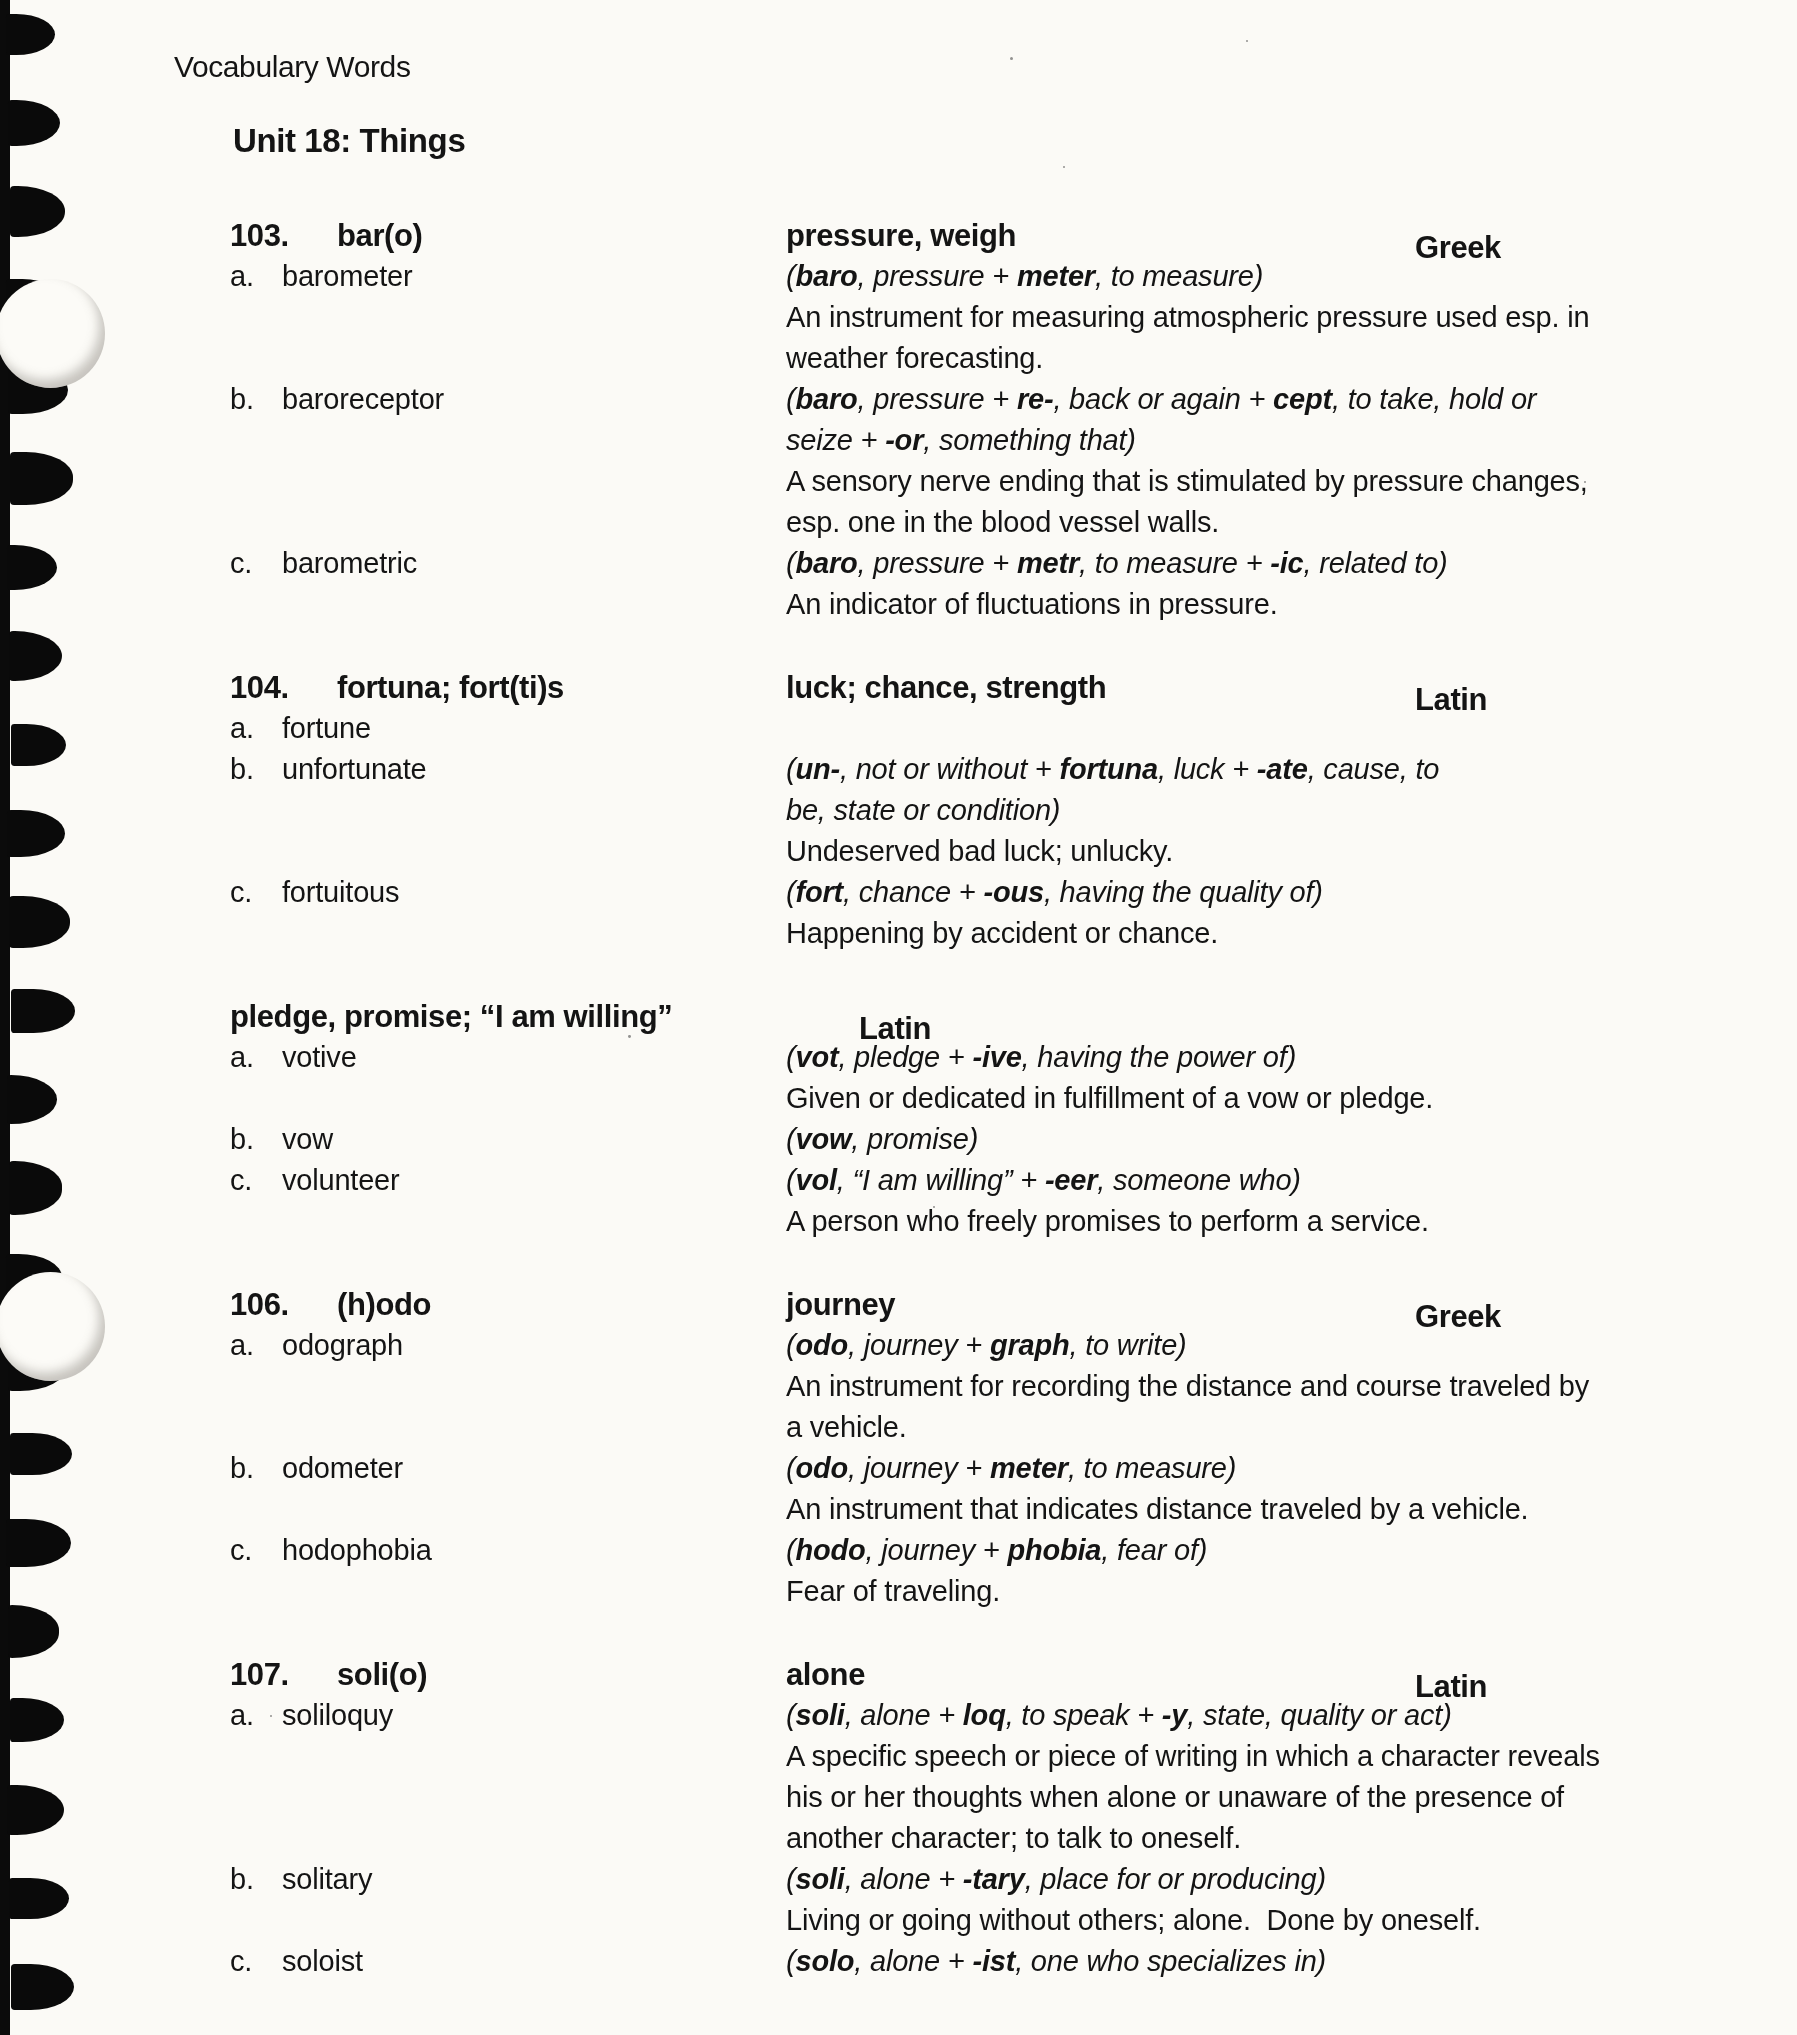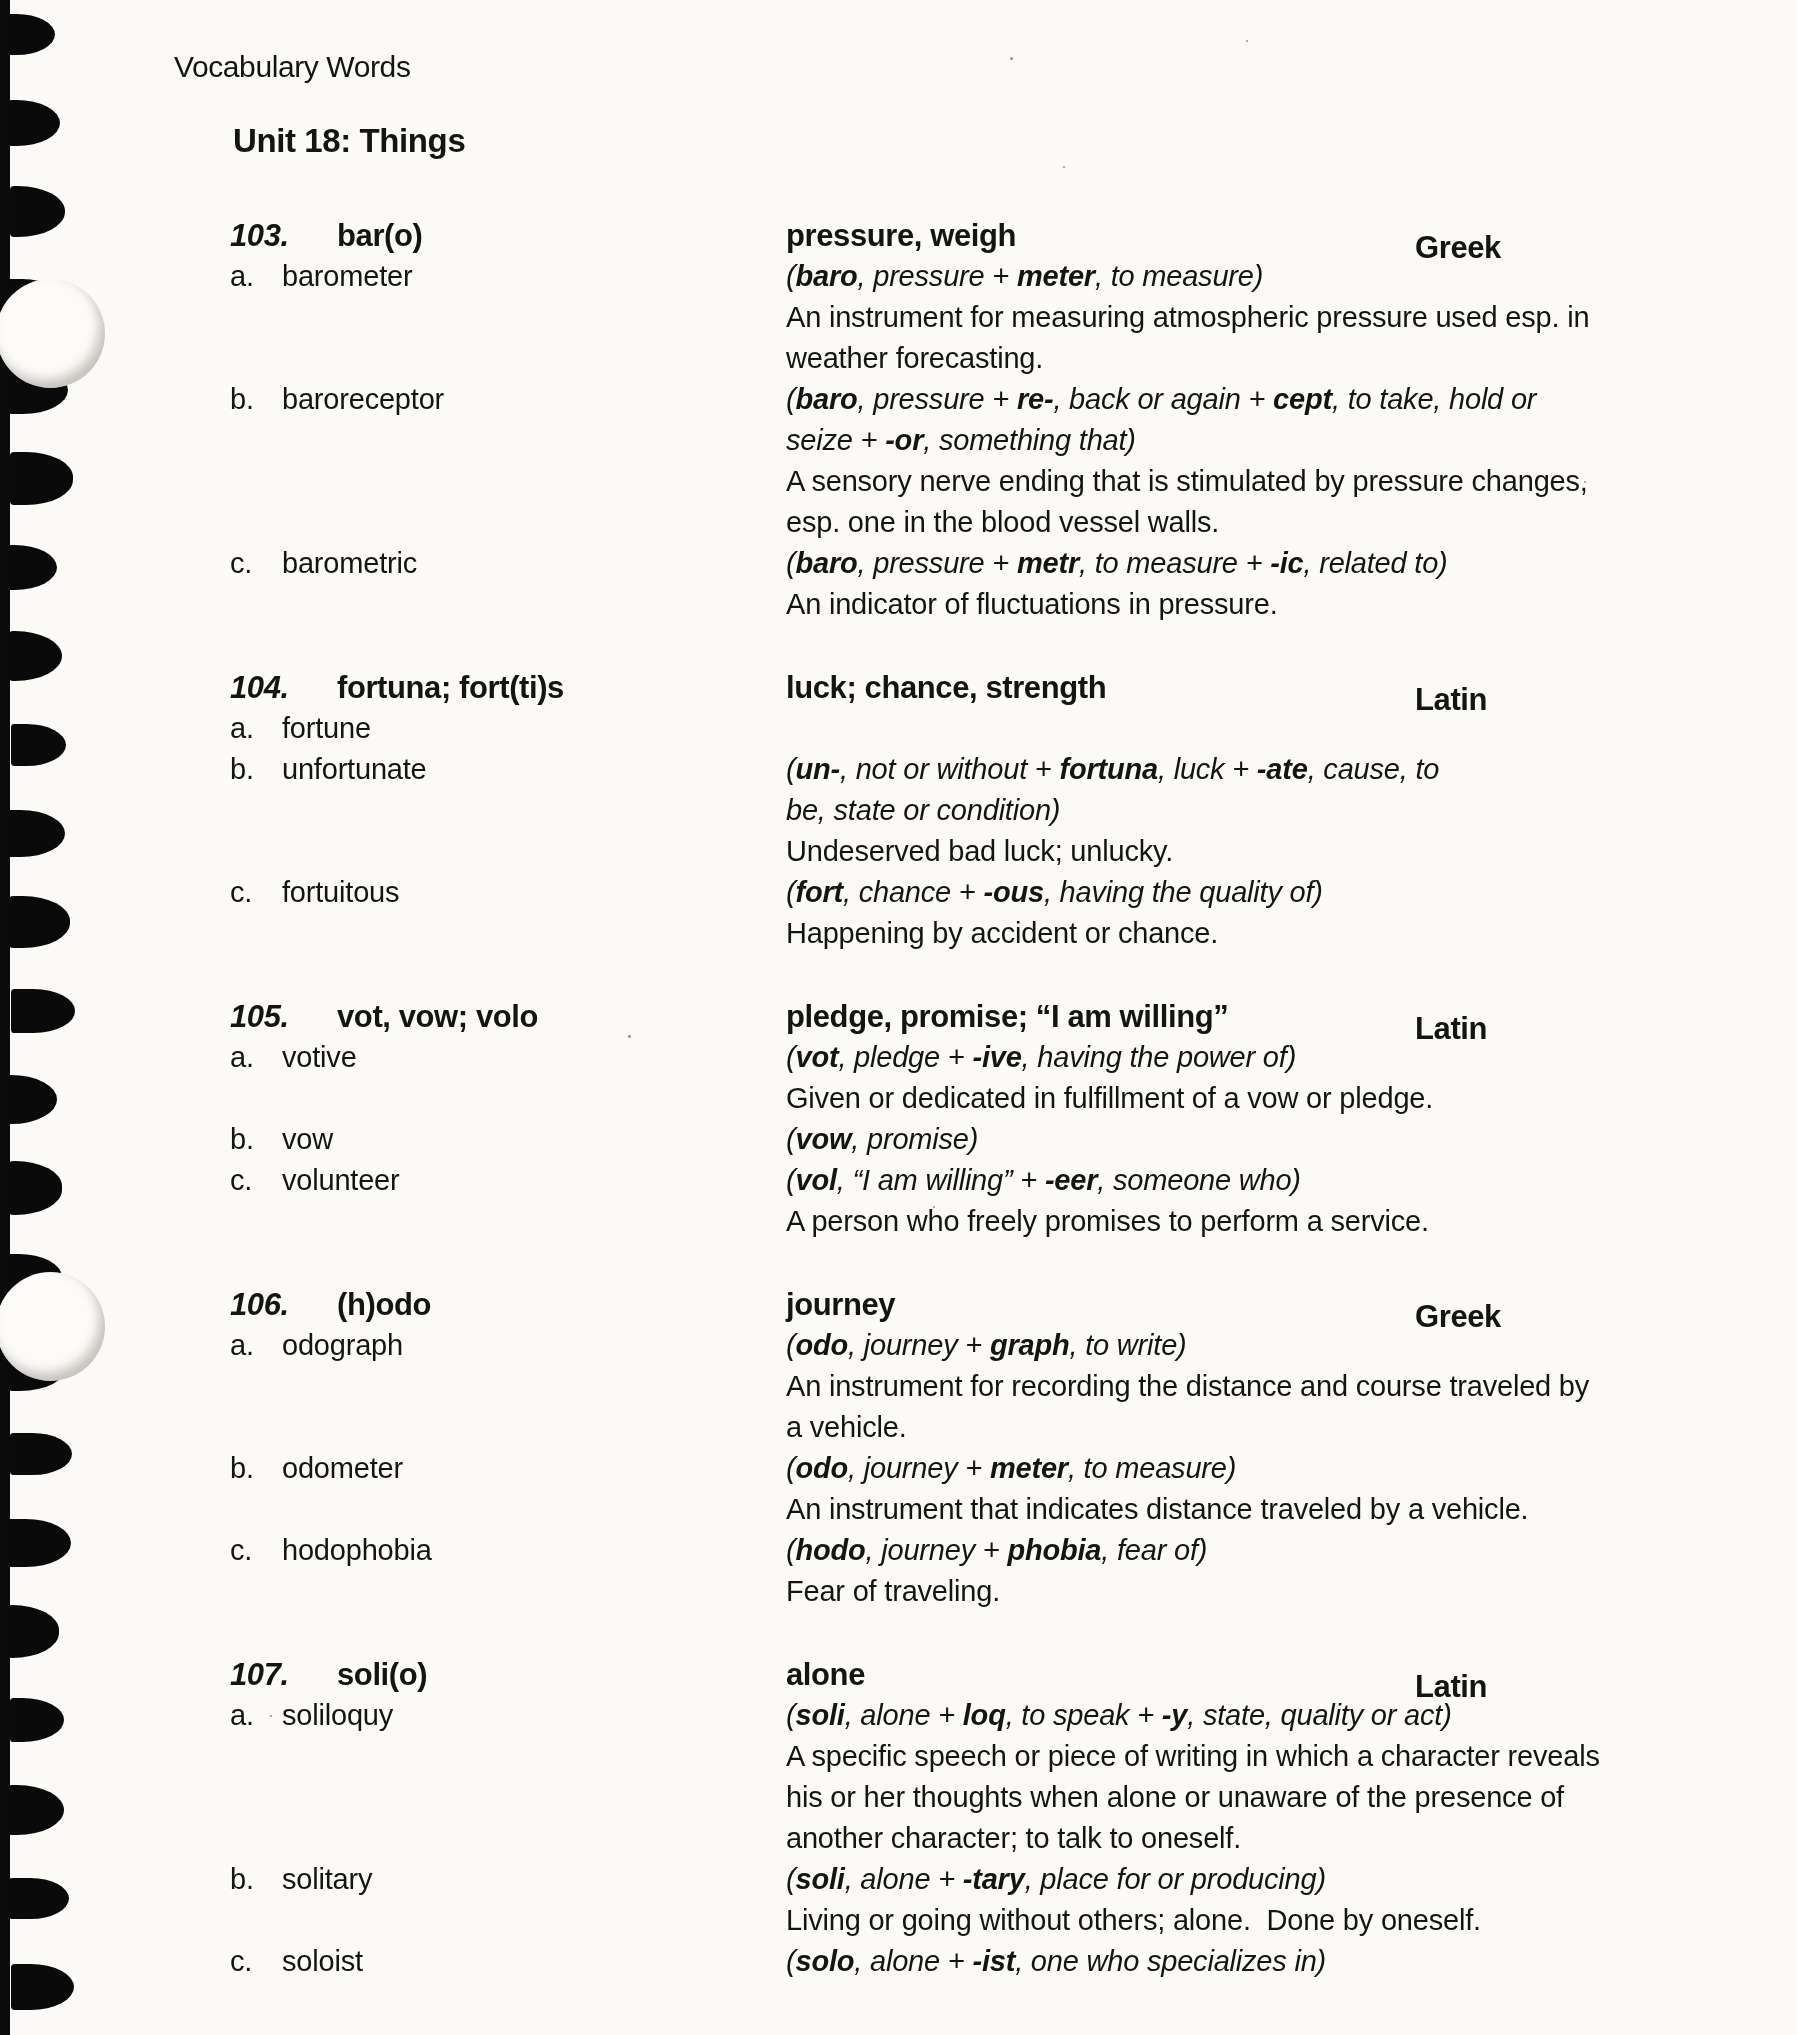--- a/index.html
+++ b/index.html
@@ -41,21 +41,21 @@
   }
   .entries{
     position:absolute;left:230px;top:215px;width:1547px;
   }
   .entry{margin-bottom:42px;}
   .entry-header{
     position:relative;display:flex;
     font-weight:bold;font-size:31px;line-height:41px;letter-spacing:-0.4px;
   }
   .head-left{flex:none;width:556px;}
-  .num{display:inline-block;min-width:107px;font-style:italic;}
+  .num{display:inline-block;min-width:107px;}
   .head-mid{flex:1;position:relative;}
   .origin{position:absolute;left:629px;top:12px;}
   .sub{display:flex;}
   .sub-left{
     flex:none;width:556px;
     font-size:29px;line-height:41px;letter-spacing:-0.2px;
   }
   .letter{display:inline-block;width:52px;}
   .sub-right{
     flex:1;
@@ -191,23 +191,20 @@
     <div class="sub-right">
       <div class="etym"><span>(</span><b>fort</b><span>, chance + </span><b>-ous</b><span>, having the quality of)</span></div>
       <div class="def">Happening by accident or chance.</div>
     </div>
   </div>
 </div>
   </section>
 
   <section class="entry">
     <div class="entry-header">
-      <div class="head-left">
-        <span class="num">105.</span><span class="root">vot, vow; volo</span>
-      </div>
       <div class="head-mid">
         <span class="meaning">pledge, promise; “I am willing”</span>
         <span class="origin">Latin</span>
       </div>
     </div>
     <div class="subs">
   <div class="sub">
     <div class="sub-left">
       <span class="letter">a.</span><span class="word">votive</span>
     </div>

